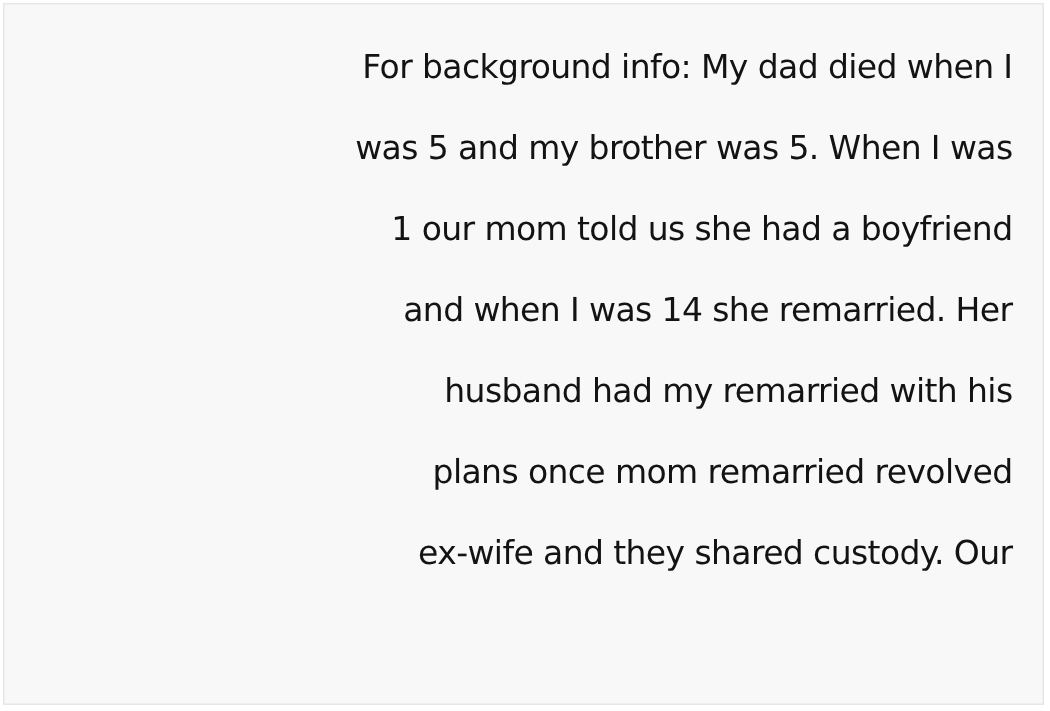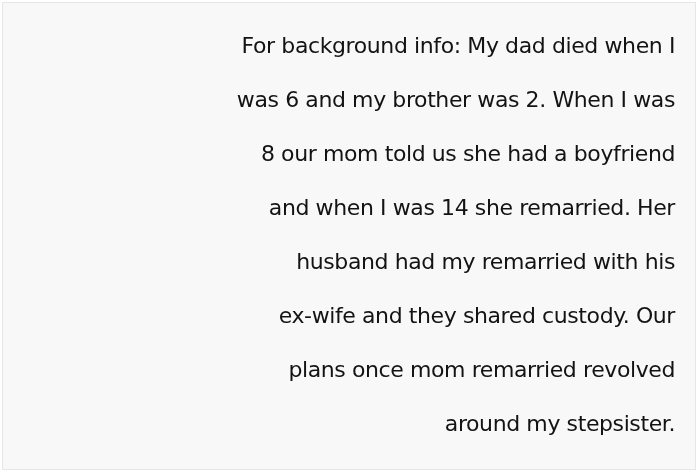--- a/index.html
+++ b/index.html
@@ -37,21 +37,20 @@
     font-weight: 400;
     text-align: right;
   }
 </style>
 </head>
 <body>
 
 <div class="card">
   <div class="textblock">
     <div class="line">For background info: My dad died when I</div>
-    <div class="line">was 6 and my brother was 2. When I was</div>
-    <div class="line">8 our mom told us she had a boyfriend</div>
+    <div class="line">was 5 and my brother was 5. When I was</div>
+    <div class="line">1 our mom told us she had a boyfriend</div>
     <div class="line">and when I was 14 she remarried. Her</div>
     <div class="line">husband had my remarried with his</div>
+    <div class="line">plans once mom remarried revolved</div>
     <div class="line">ex-wife and they shared custody. Our</div>
-    <div class="line">plans once mom remarried revolved</div>
-    <div class="line">around my stepsister.</div>
   </div>
 </div>
 
 </body></html>

